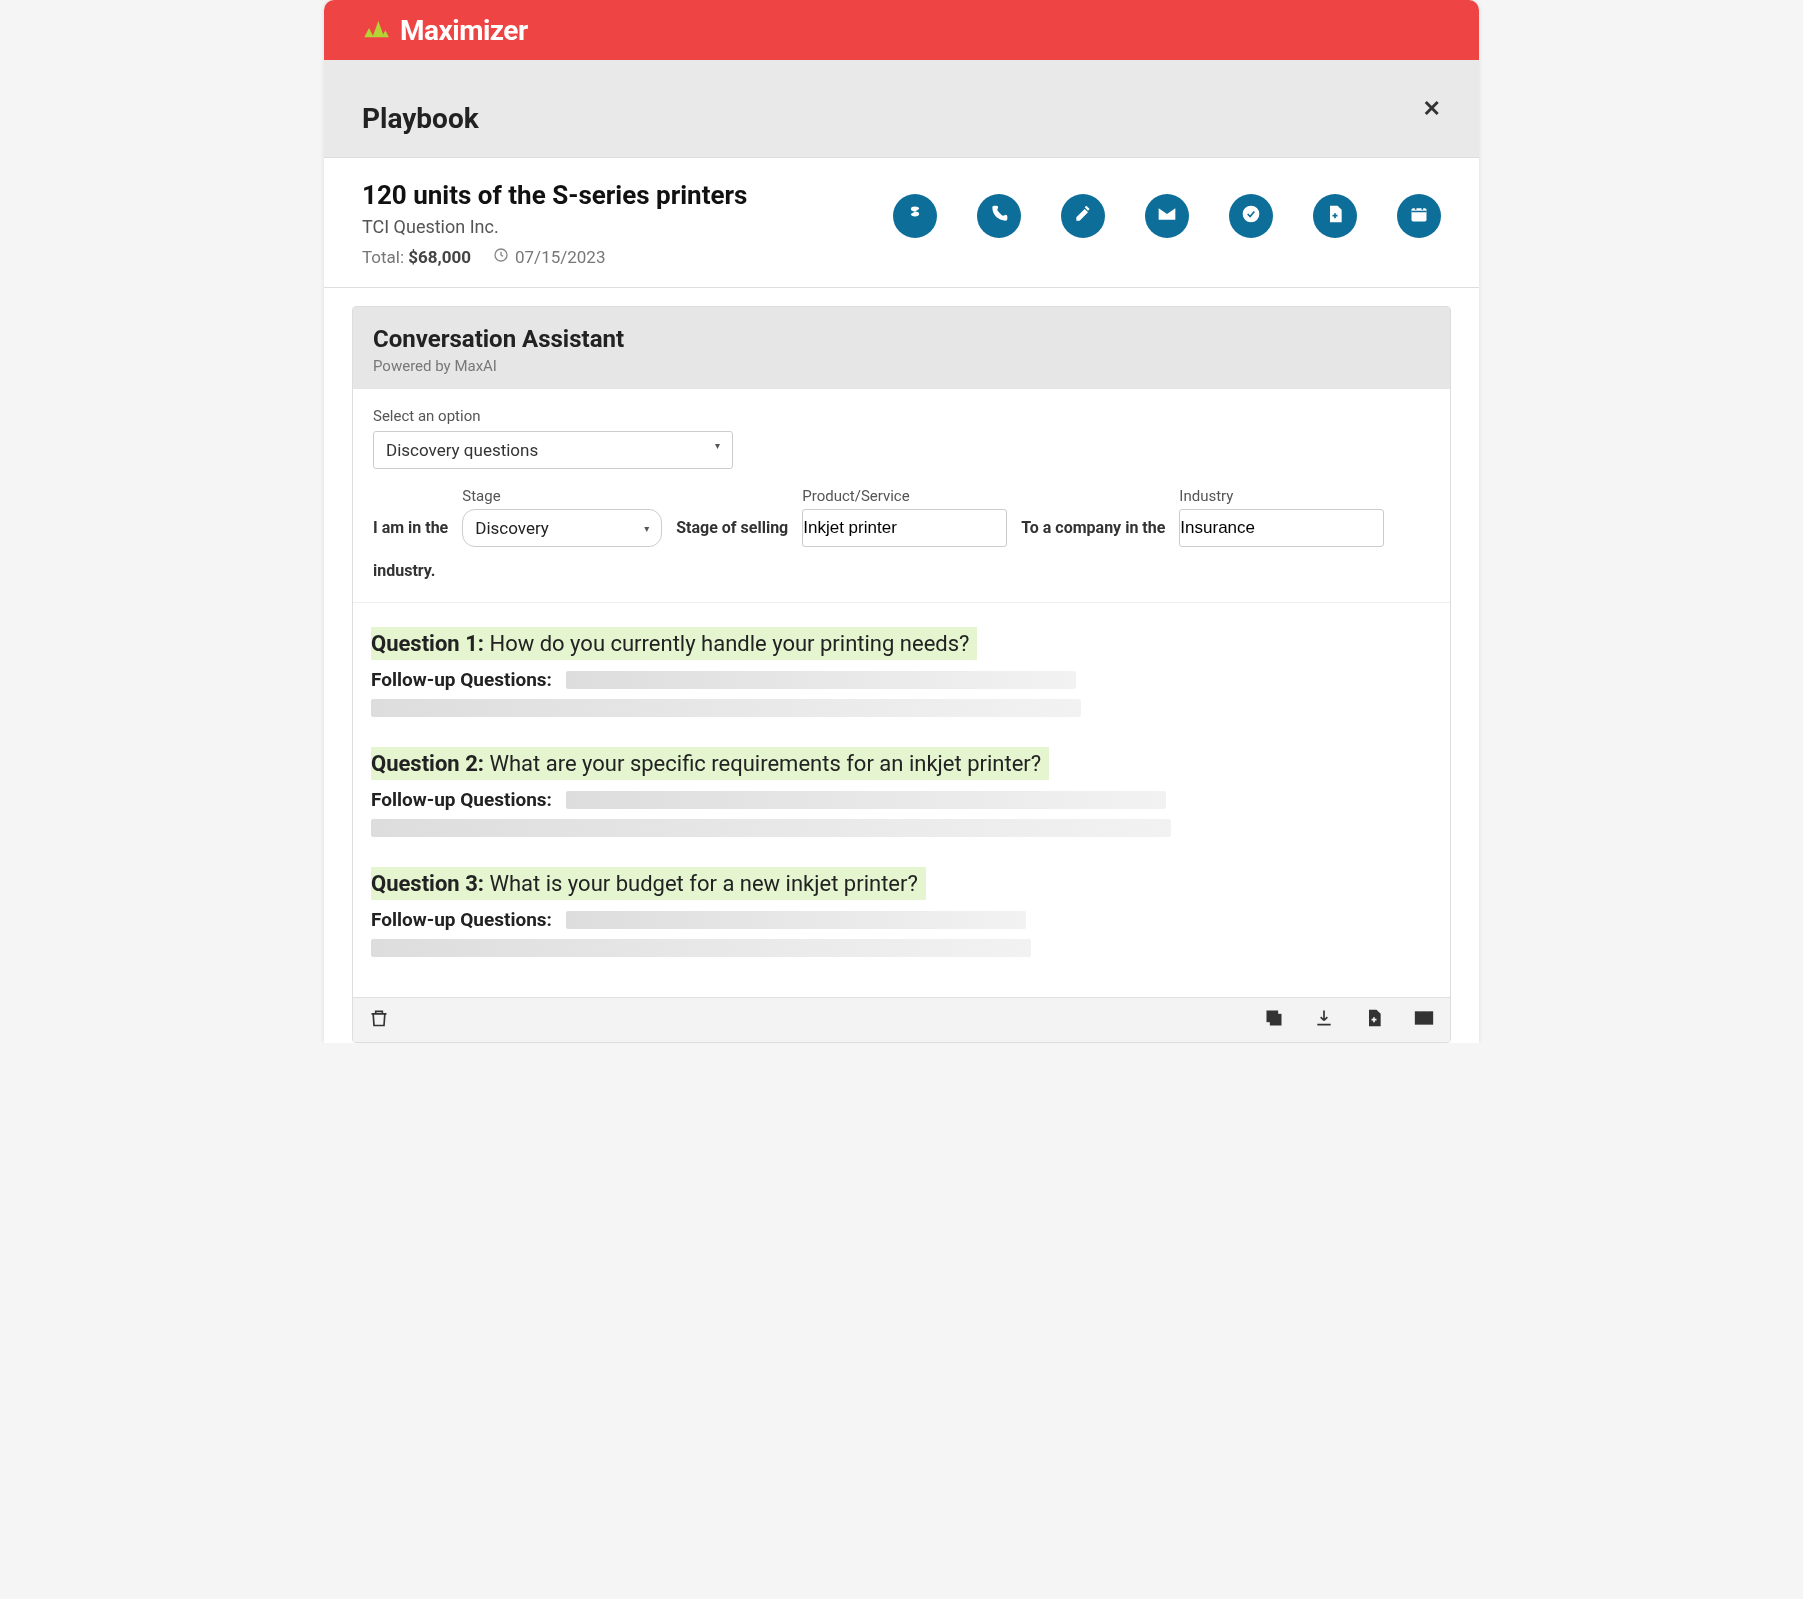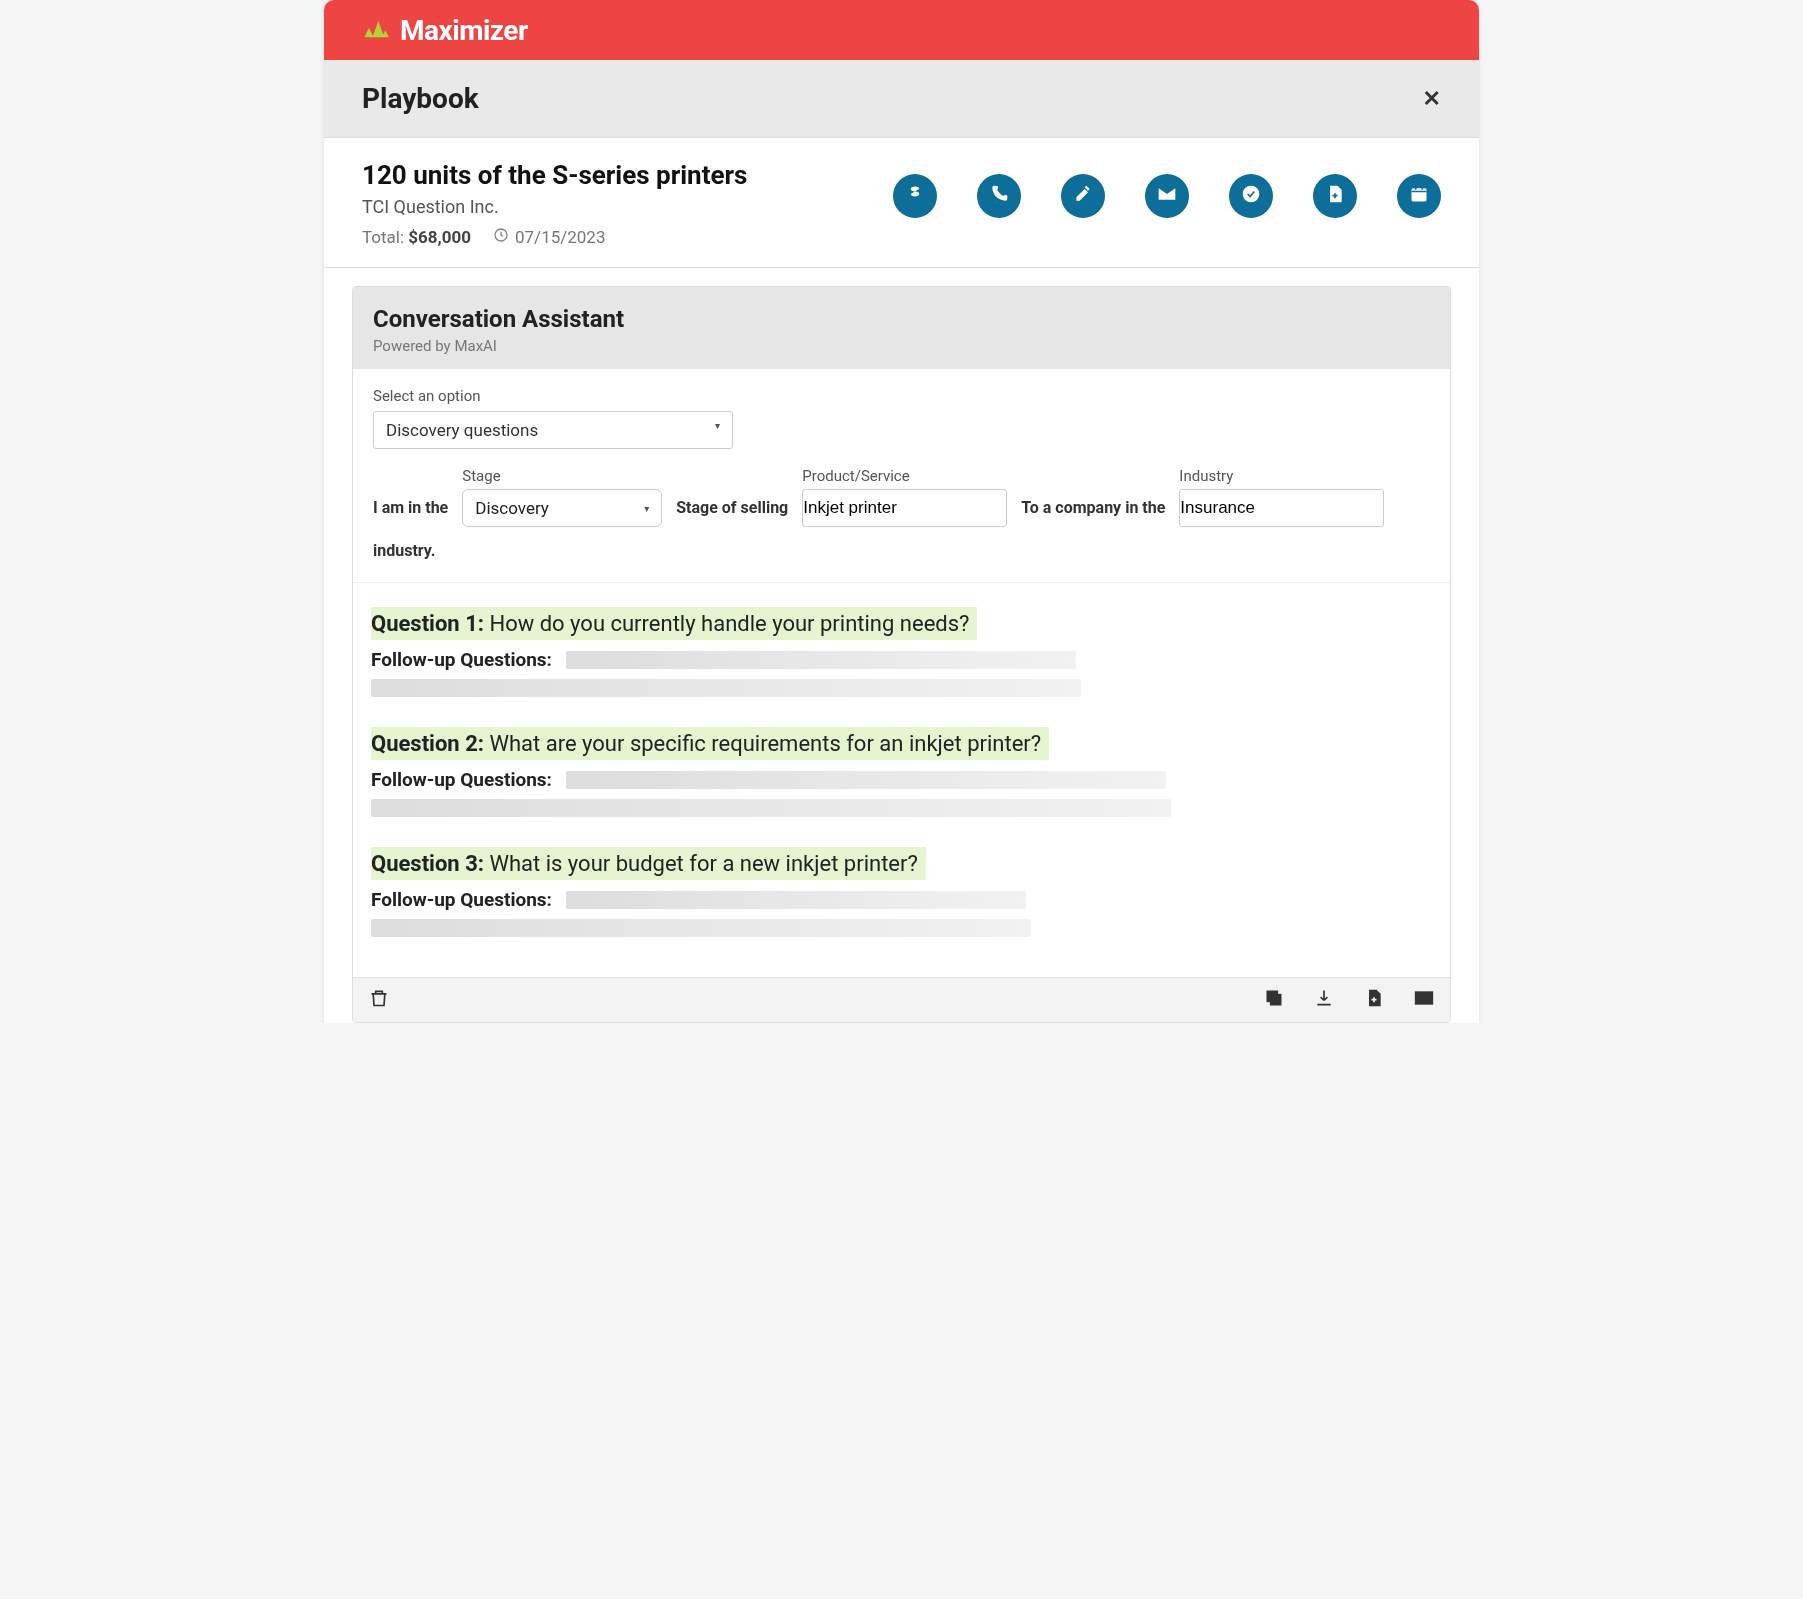--- a/index.html
+++ b/index.html
@@ -42,20 +42,21 @@
     padding: 22px 38px;
     display: flex;
     justify-content: space-between;
     align-items: center;
     border-bottom: 1px solid #ddd;
   }
   .playbook-title {
     font-size: 28px;
     font-weight: 700;
     color: #222;
+    margin-top: 20px;
   }
   .close-x {
     font-size: 22px;
     font-weight: 700;
     color: #333;
     cursor: pointer;
   }
   
   .deal-row {
     padding: 22px 38px 20px 38px;
@@ -163,21 +164,21 @@
     padding-bottom: 10px;
   }
   .field-col { display: flex; flex-direction: column; }
   .field-col .fld-label {
     font-size: 15px;
     color: #555;
     margin-bottom: 4px;
   }
   .stage-sel {
     border: 1px solid #ccc;
-    border-radius: 6px;
+    border-radius: 13px;
     padding: 8px 12px;
     font-size: 17px;
     width: 200px;
     display: flex;
     justify-content: space-between;
     align-items: center;
     cursor: pointer;
   }
   .plain-input {
     border: 1px solid #ccc;

